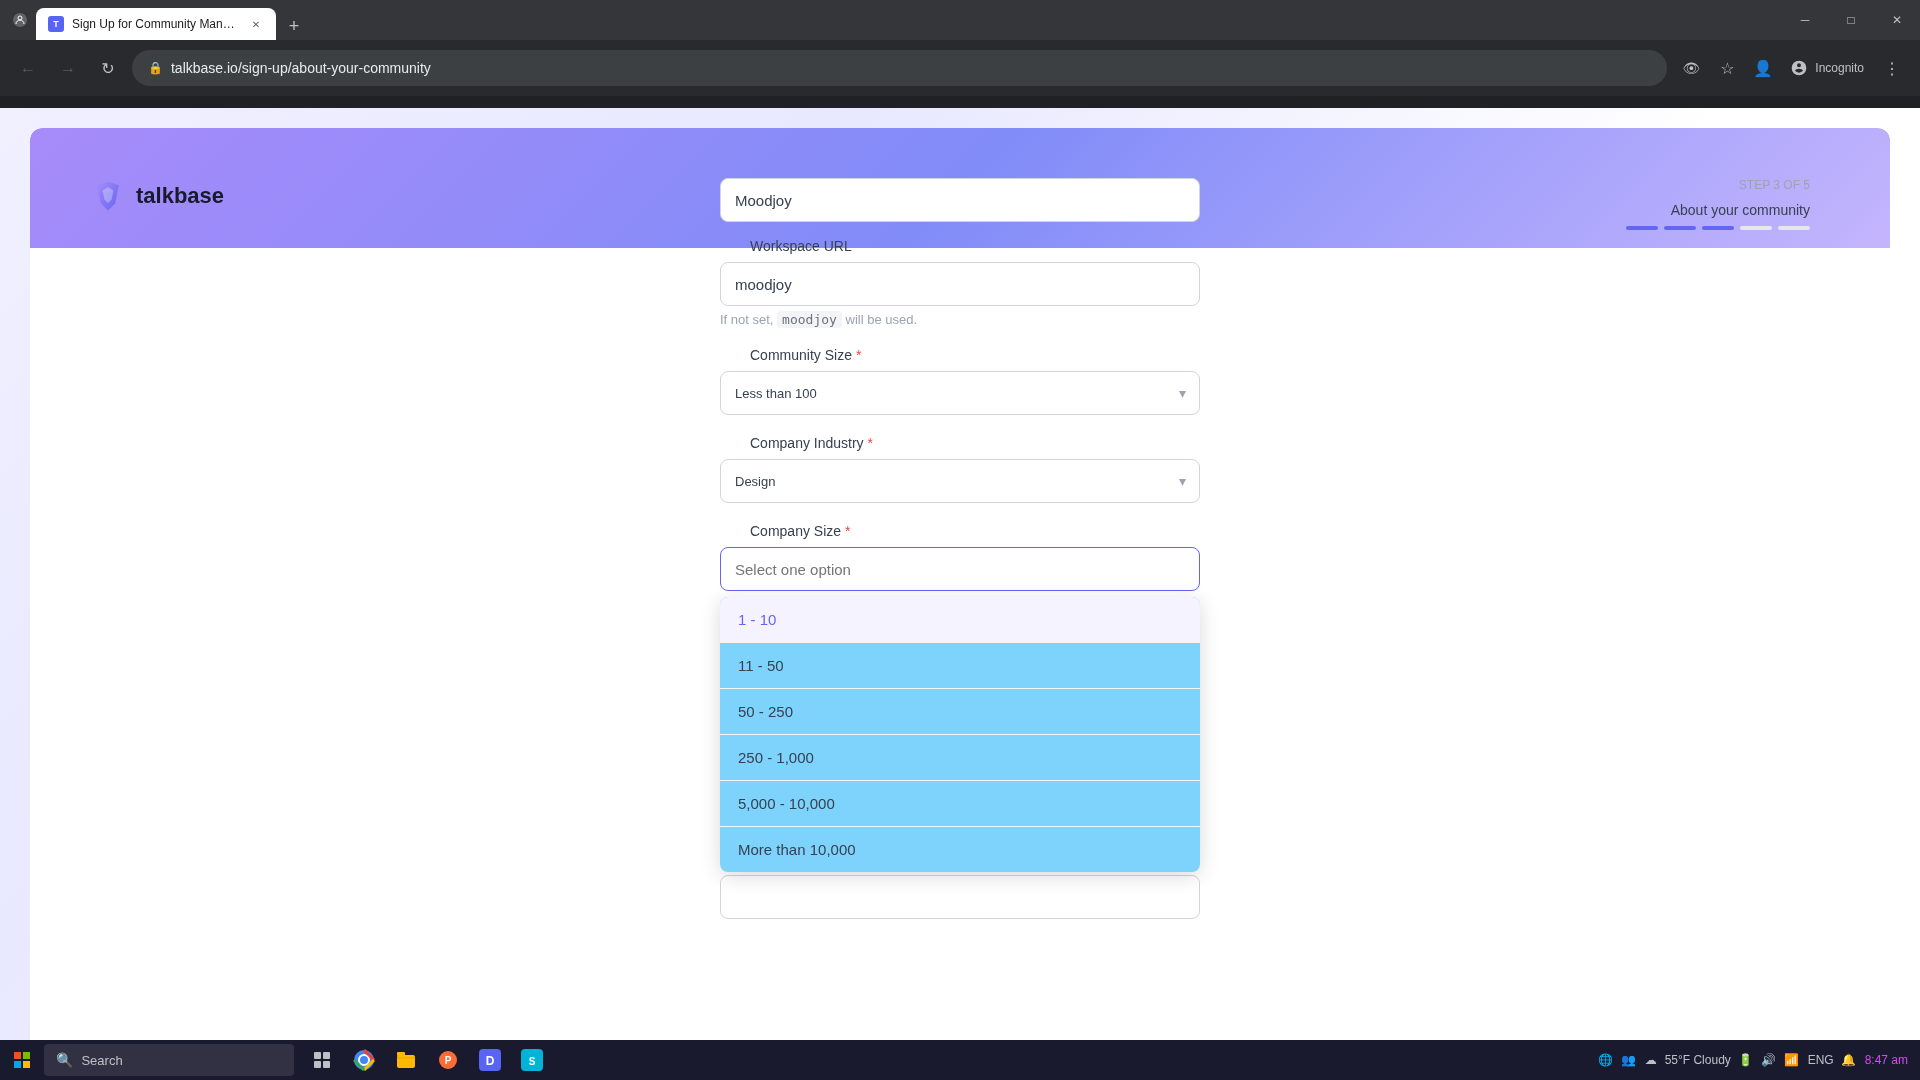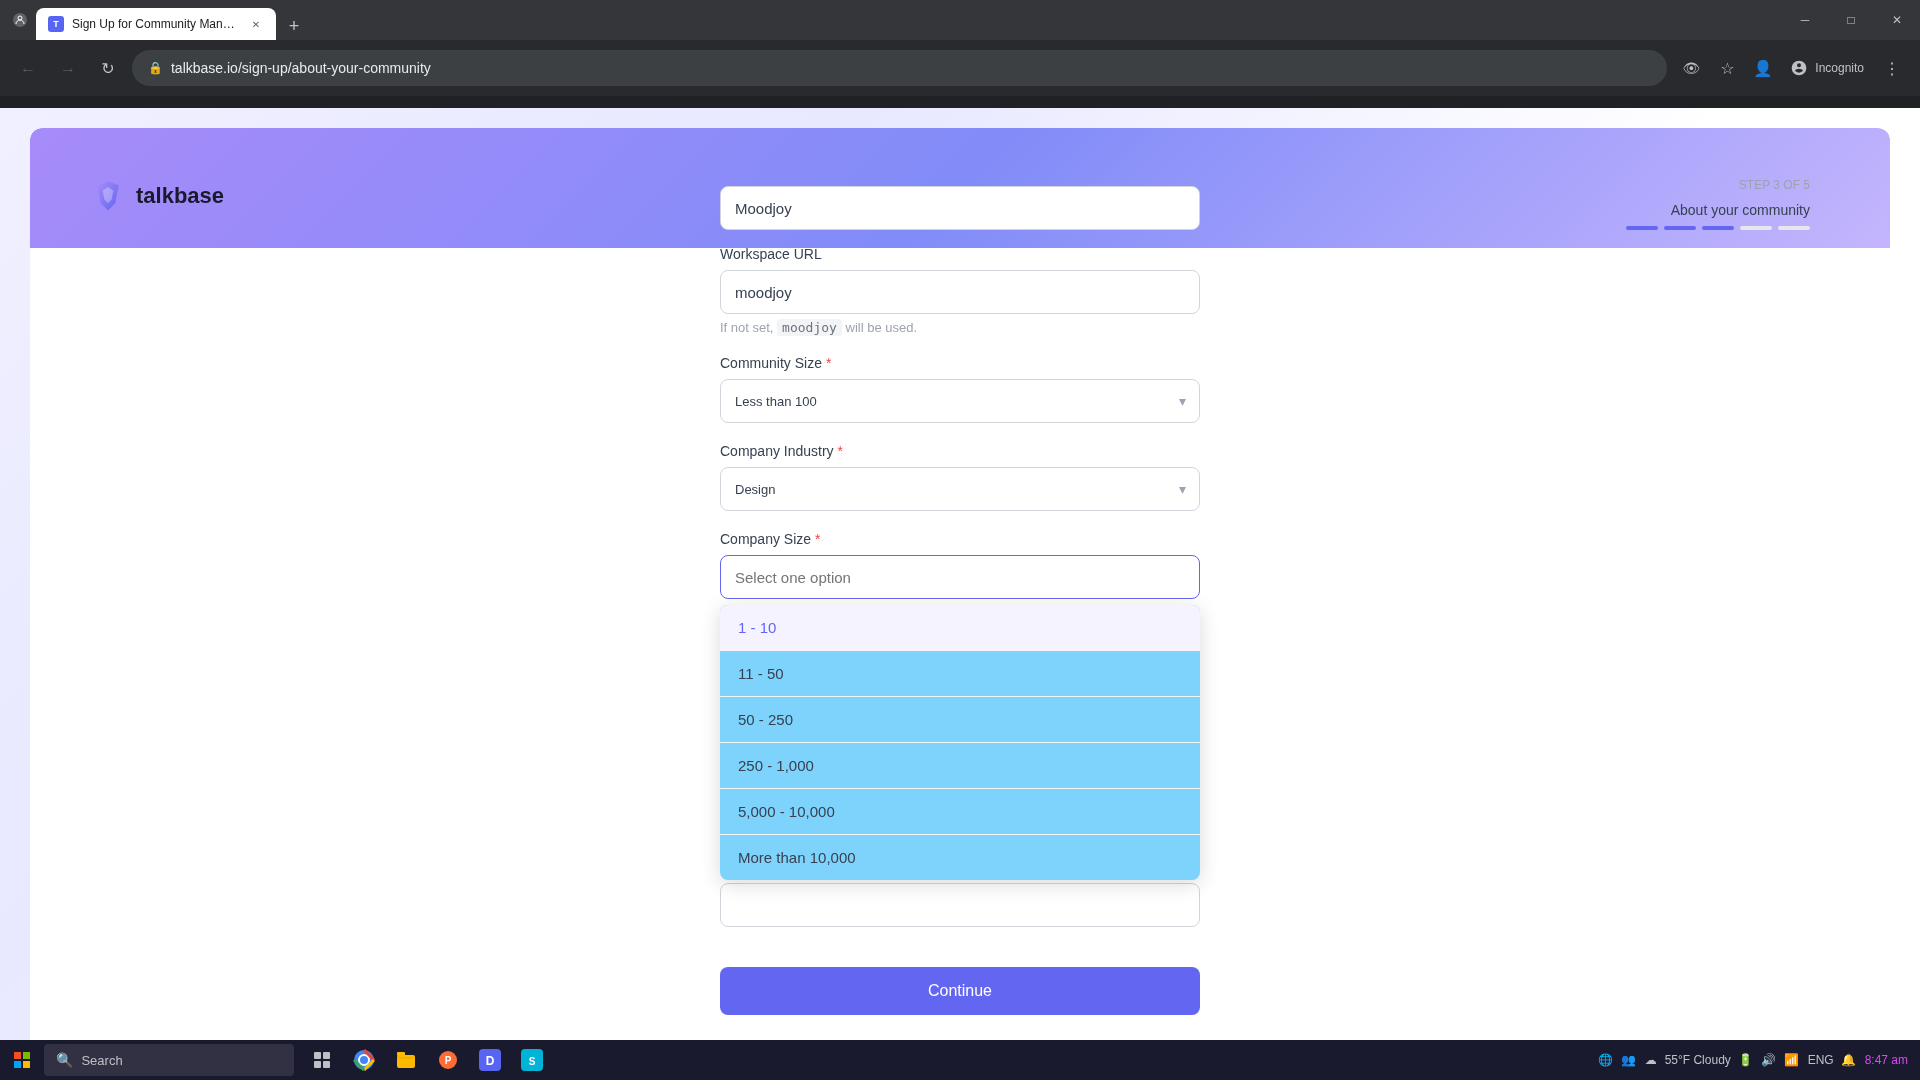--- a/index.html
+++ b/index.html
@@ -247,37 +247,38 @@
     }
 
     .step-dot.inactive {
       width: 32px;
       background: #e5e7eb;
     }
 
     
     .form-container {
       position: absolute;
-      top: 118px;
+      top: 110px;
       left: 50%;
       transform: translateX(-50%);
       width: 480px;
     }
 
     .field-group {
       margin-bottom: 20px;
     }
 
     .field-label {
       font-size: 14px;
       color: #374151;
       margin-bottom: 8px;
       display: flex;
       align-items: flex-end;
       gap: 4px;
+      margin-left: 30px;
     }
 
     .required-star {
       color: #ef4444;
     }
 
     .text-input {
       width: 100%;
       height: 44px;
       border: 1.5px solid #d1d5db;
@@ -656,21 +657,20 @@
       
       <div class="field-group" style="margin-top: 260px;">
         <div class="field-label">
           <span>Your role / job title</span>
           <span class="required-star">*</span>
         </div>
         <input type="text" class="text-input" style="">
       </div>
 
       
-      <button class="continue-btn">Continue</button>
 
     </div>
   </div>
 </div>
 
 <div class="taskbar">
   <div class="taskbar-start">
     <svg width="16" height="16" viewBox="0 0 16 16" fill="none">
       <rect x="0" y="0" width="7" height="7" fill="#f25022"></rect>
       <rect x="9" y="0" width="7" height="7" fill="#7fba00"></rect>

